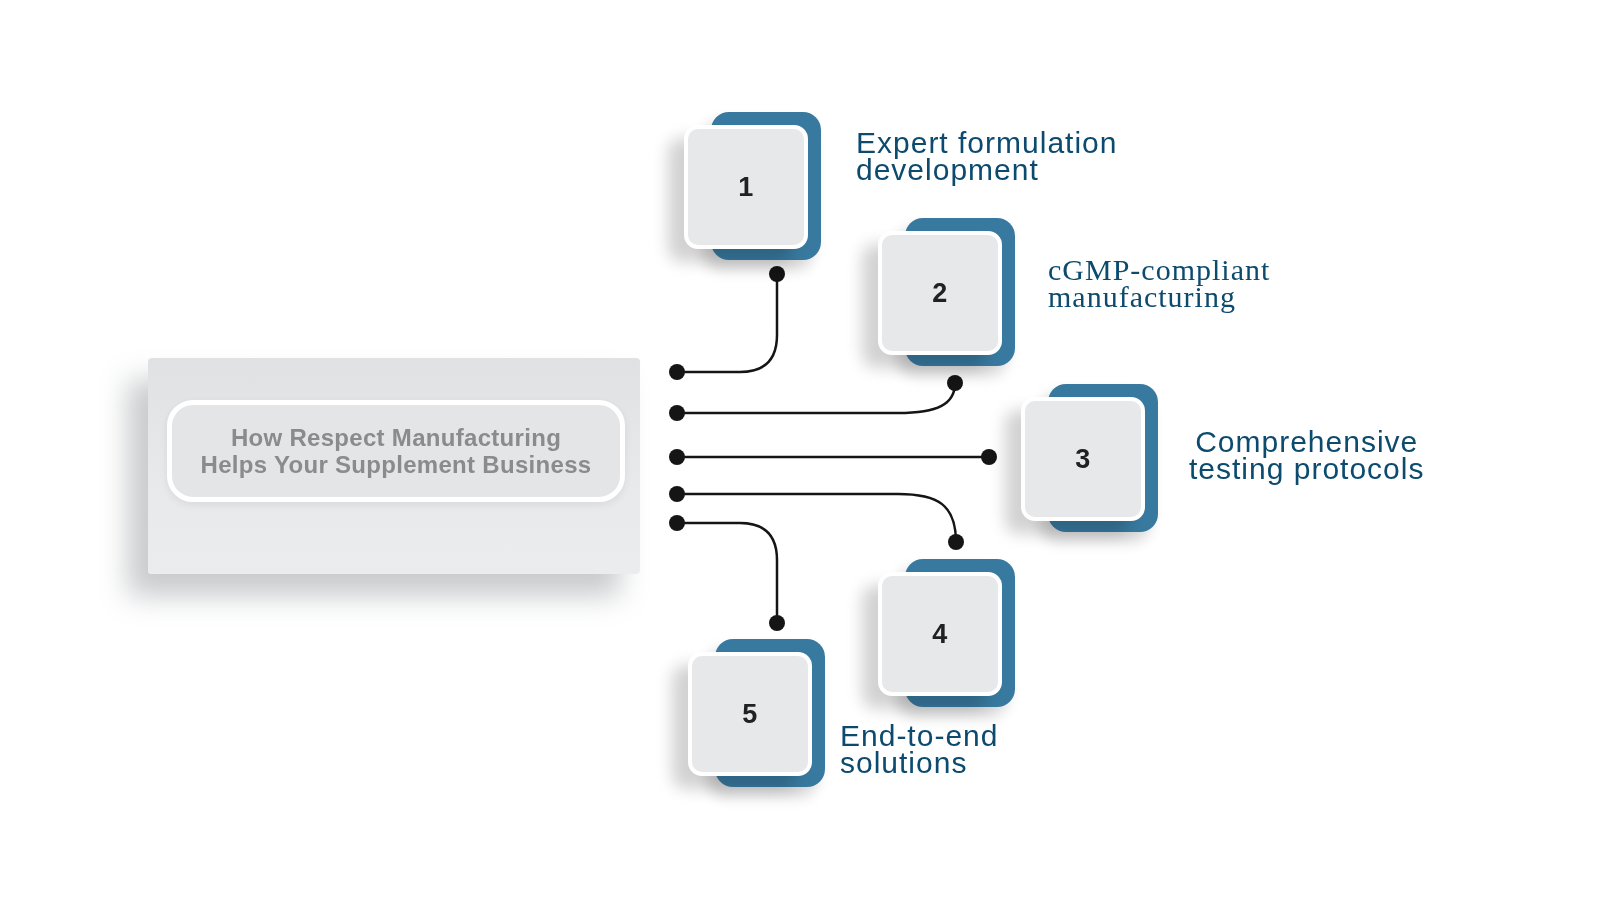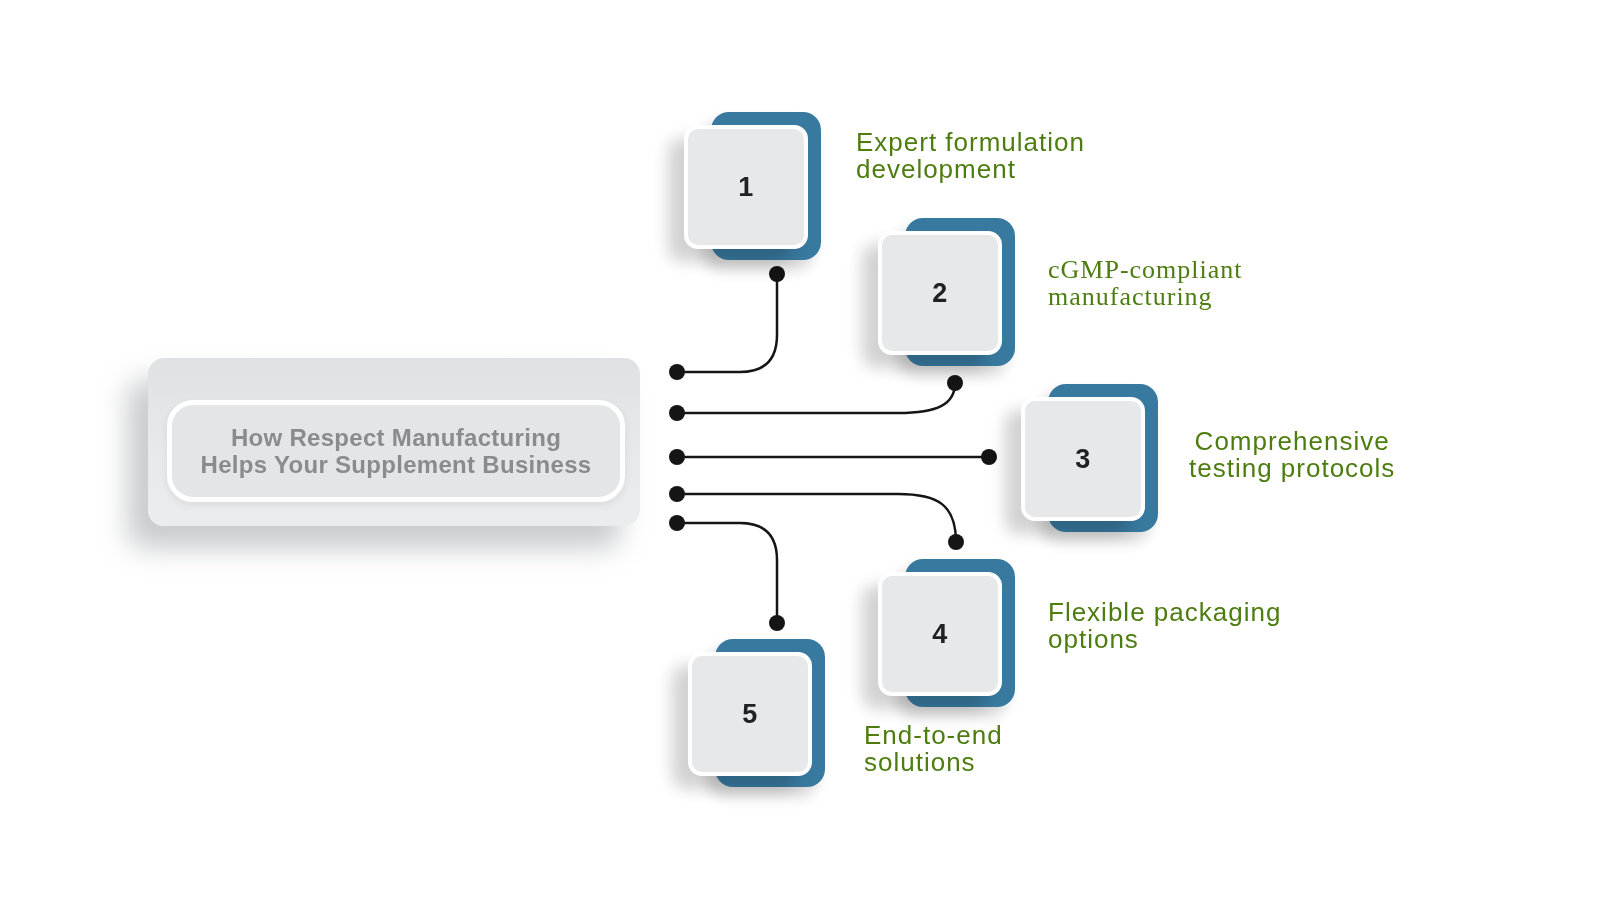--- a/index.html
+++ b/index.html
@@ -5,22 +5,22 @@
   html,body{margin:0;padding:0;background:#ffffff;}
   .canvas{
     position:relative;
     width:1600px;height:900px;
     background:#ffffff;
     overflow:hidden;
     font-family:"Liberation Sans","DejaVu Sans",sans-serif;
   }
   
   .center-outer{
-    position:absolute;left:148px;top:358px;width:492px;height:168px;
-    border-radius:16px;
+    position:absolute;left:148px;top:358px;width:492px;height:216px;
+    border-radius:4px;
     background:linear-gradient(180deg,#dfe1e3 0%,#e8e9eb 55%,#ebecee 100%);
     box-shadow:-20px 22px 28px rgba(110,115,120,.38);
   }
   .center-inner{
     position:absolute;left:19px;top:42px;width:458px;height:102px;
     box-sizing:border-box;
     border:5px solid #ffffff;border-radius:26px;
     background:#e4e5e7;
     box-shadow:0 3px 8px rgba(0,0,0,.07);
     display:flex;align-items:center;justify-content:center;
@@ -49,29 +49,29 @@
     font-size:27px;font-weight:700;color:#202124;letter-spacing:.5px;
   }
   #step1{left:684px;top:112px;}
   #step2{left:878px;top:218px;}
   #step3{left:1021px;top:384px;}
   #step4{left:878px;top:559px;}
   #step5{left:688px;top:639px;}
   
   .step-label{
     position:absolute;
-    font-size:26px;line-height:27px;font-weight:400;
-    letter-spacing:1px;color:#4d7c0f;
+    font-size:30px;line-height:27px;font-weight:400;
+    letter-spacing:1px;color:#0c4a6e;
     white-space:pre-line;
   }
   #label1{left:856px;top:129px;}
   #label2{left:1048px;top:256px;font-family:Liberation Serif, serif;}
   #label3{left:1189px;top:428px;text-align:center;}
   #label4{left:1048px;top:599px;}
-  #label5{left:864px;top:722px;}
+  #label5{left:840px;top:722px;}
   
   .connector-layer{position:absolute;left:0;top:0;width:1600px;height:900px;}
   .connector-layer path{fill:none;stroke:#151515;stroke-width:2.5px;}
   .connector-layer circle{fill:#151515;stroke:none;}
 </style>
 </head>
 <body>
 
 <div class="canvas">
 
@@ -128,22 +128,20 @@
   </div>
   <div class="step-label" id="label3">Comprehensive
 testing protocols</div>
 
   <div class="step" id="step4">
     <div class="teal"></div>
     <div class="face">
       <span class="num">4</span>
     </div>
   </div>
-  <div class="step-label" id="label4">Flexible packaging
-options</div>
 
   <div class="step" id="step5">
     <div class="teal"></div>
     <div class="face">
       <span class="num">5</span>
     </div>
   </div>
   <div class="step-label" id="label5">End-to-end
 solutions</div>
 

